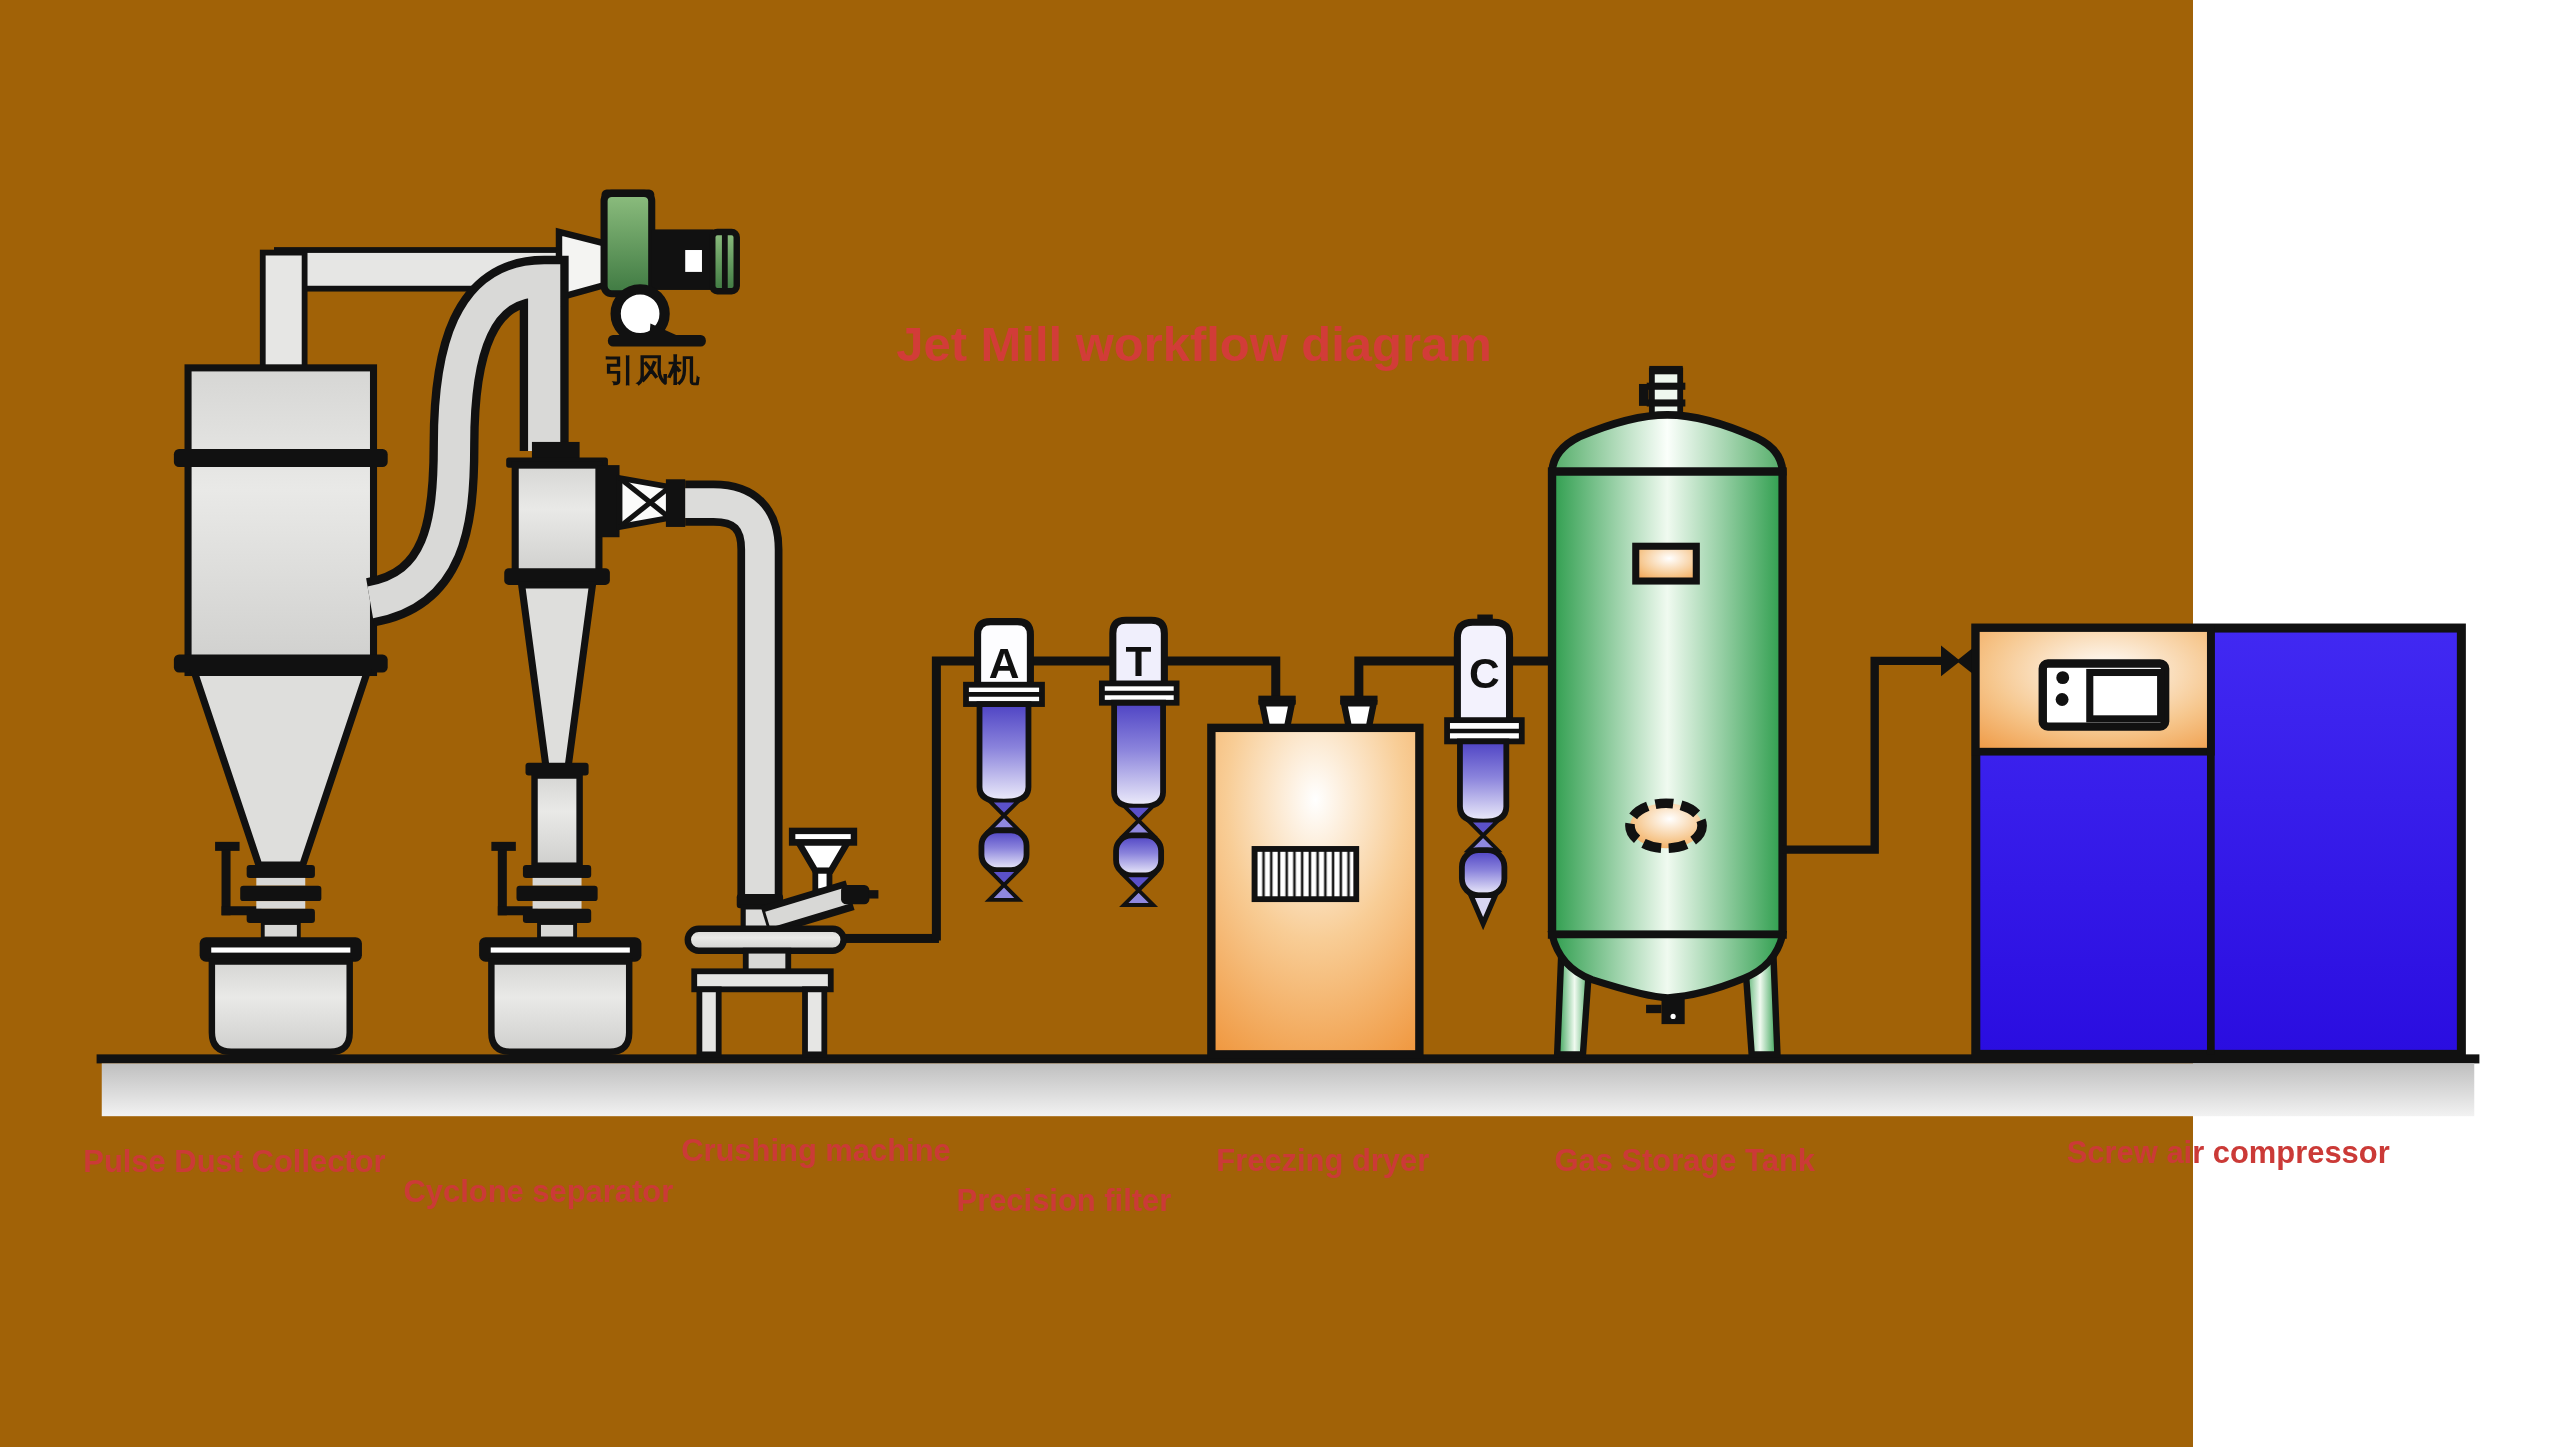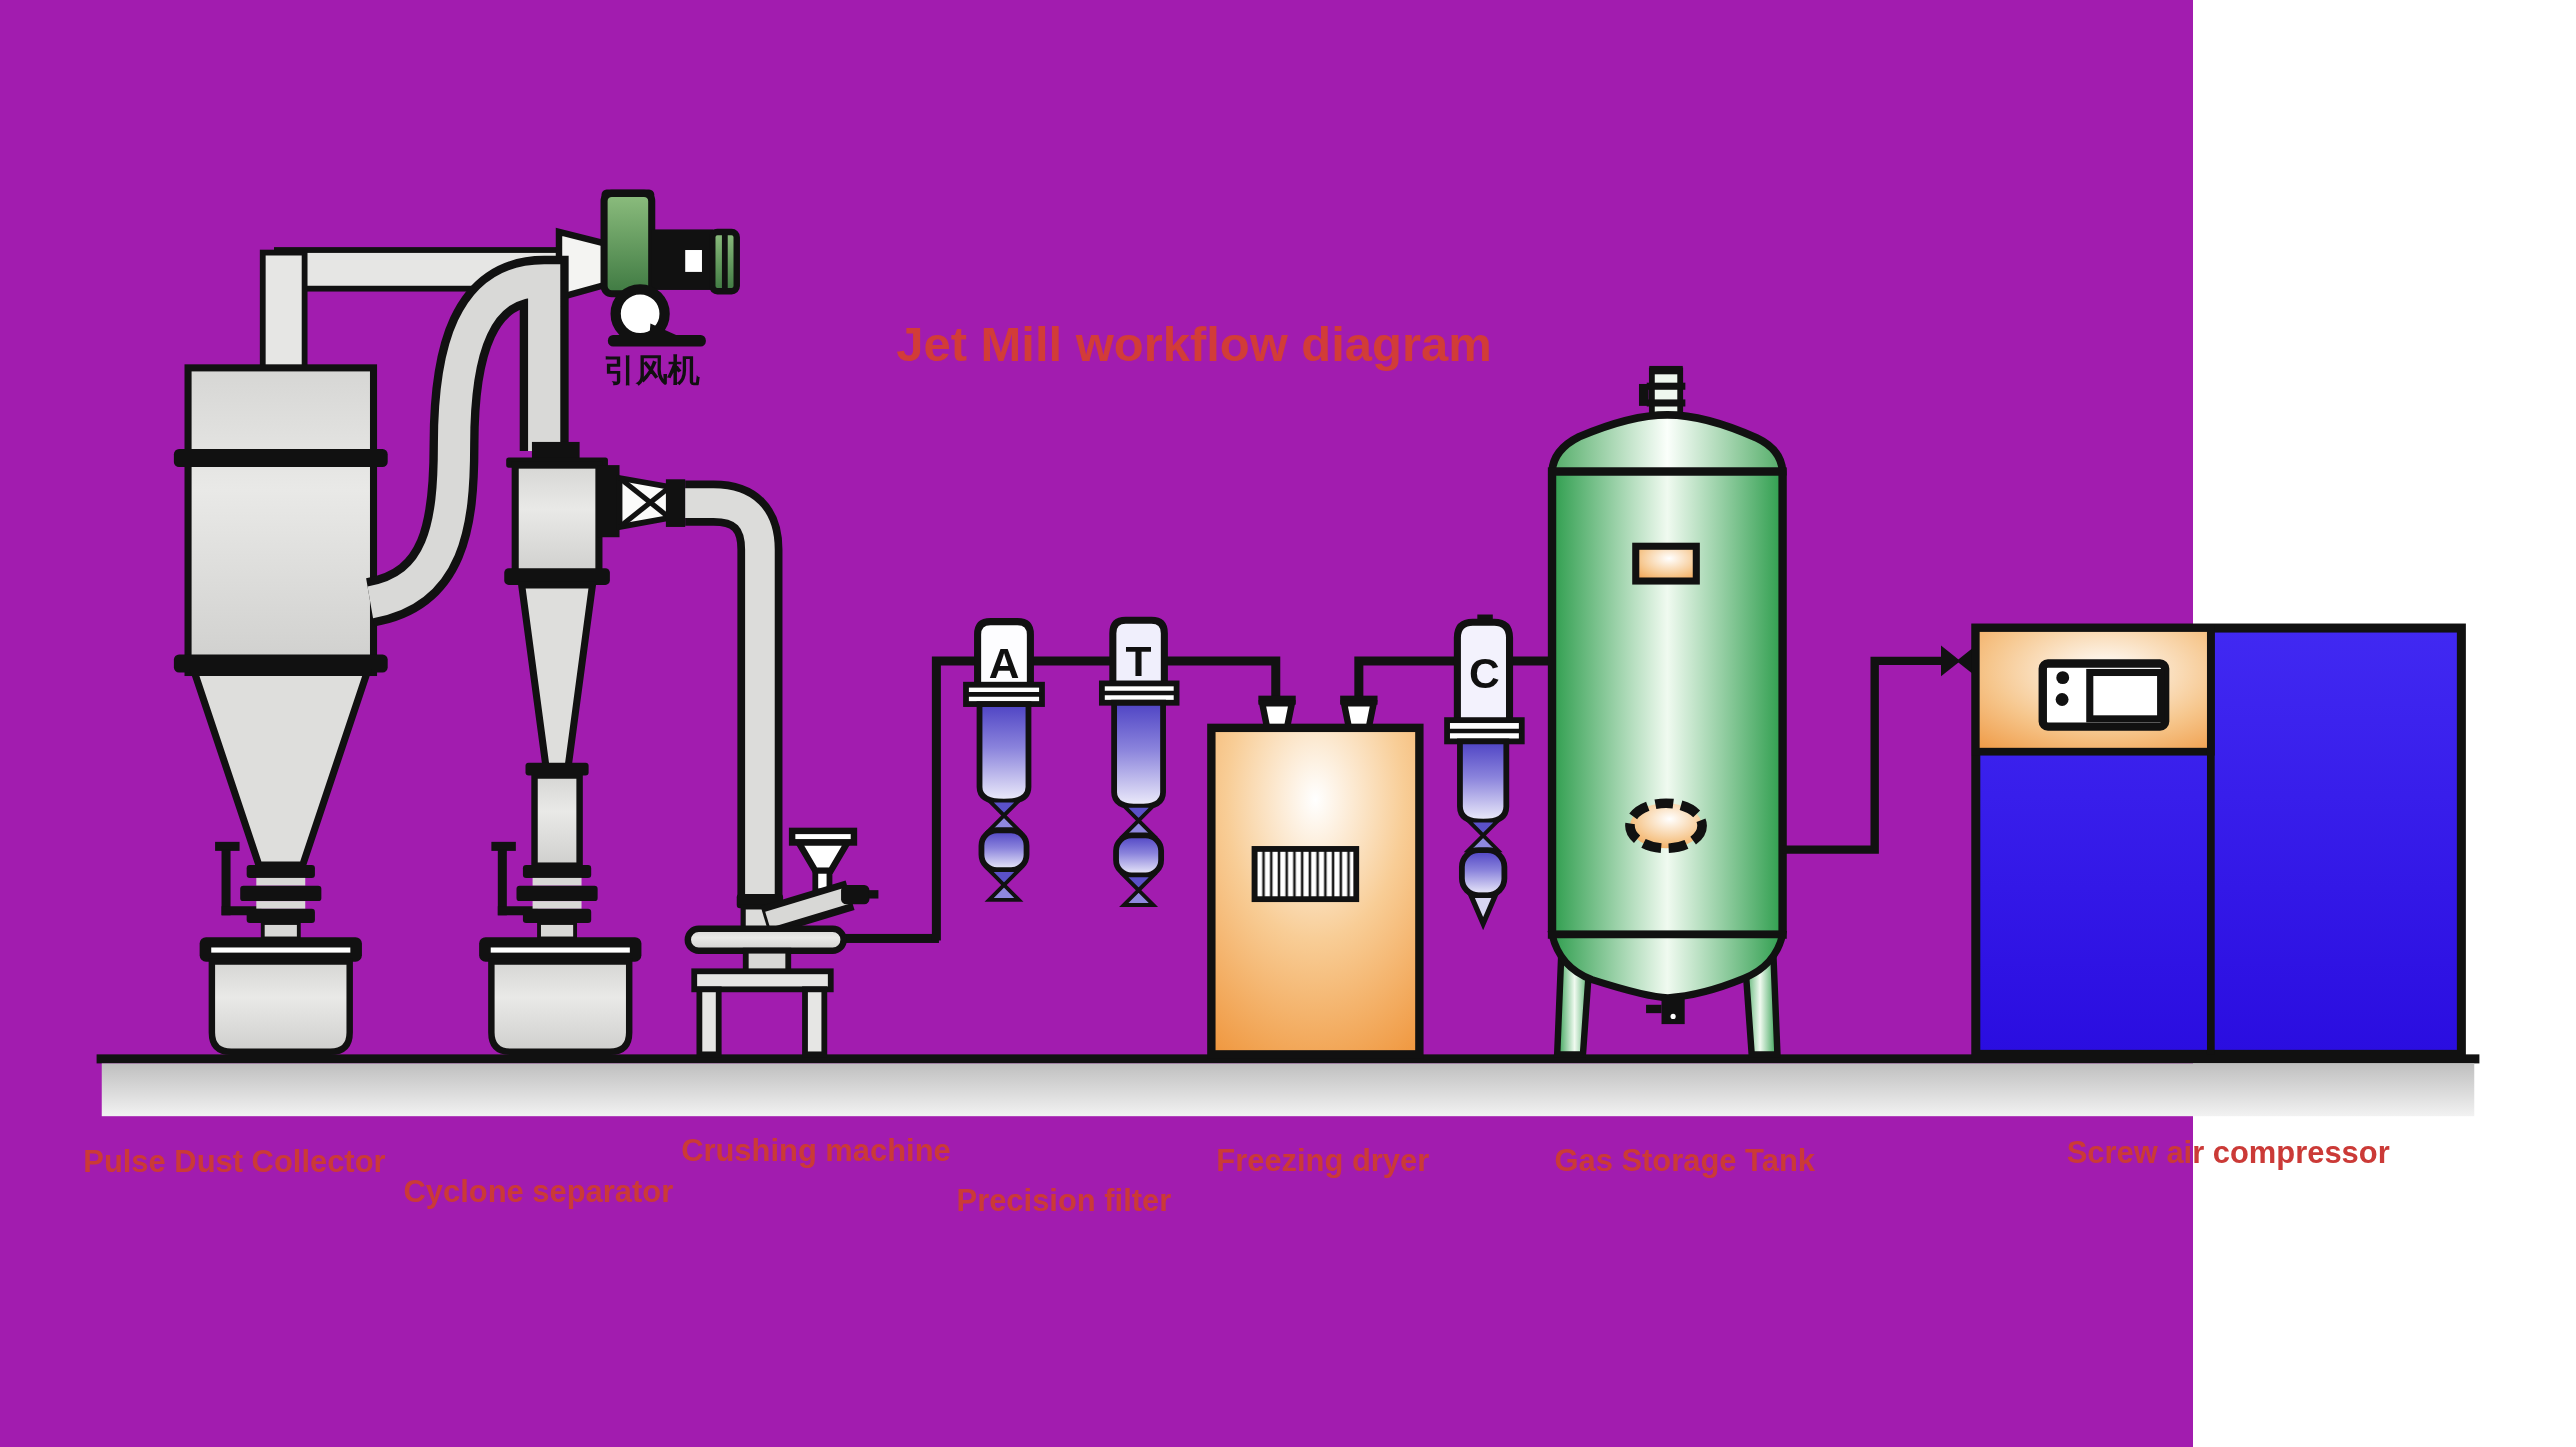--- a/index.html
+++ b/index.html
@@ -1,16 +1,16 @@
 <!DOCTYPE html>
 <html style="font-size:10.3px"><head>
 <meta charset="utf-8">
 <style>
   html,body{margin:0;padding:0;background:#ffffff;overflow:hidden;}
-  .stage{position:relative;width:2193px;height:1448px;background:#a21caf;
+  .stage{position:relative;width:2193px;height:1448px;background:#a16207;
          font-family:"Liberation Sans","DejaVu Sans",sans-serif;}
   svg{position:absolute;left:0;top:0;}
   text{font-family:"Liberation Sans","DejaVu Sans",sans-serif;}
   .red-label{font-size:48px;font-weight:600;fill:#cb3a37;}
   .title-text{font-size:76px;font-weight:600;fill:#d23c38;}
   .cjk-label{font-size:50px;font-weight:700;fill:#101010;}
   .tag-letter{font-size:66px;font-weight:700;fill:#101010;}
 </style>
 </head>
 <body>

